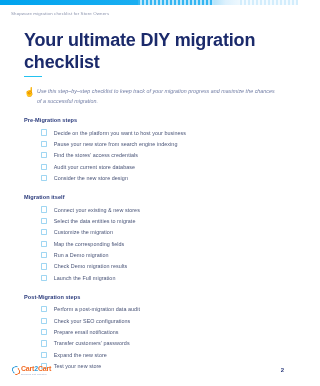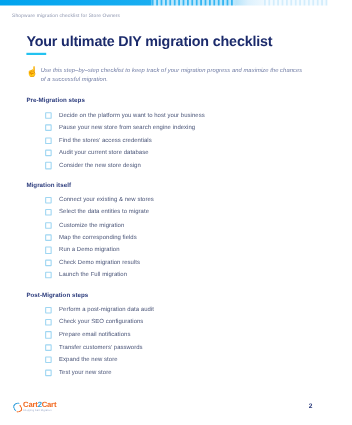--- a/index.html
+++ b/index.html
@@ -60,21 +60,21 @@
   }
 
   
   .content {
     position: absolute;
     top: 30px;
     left: 24px;
     right: 20px;
   }
   .title {
-    font-size: 13px;
+    font-size: 18px;
     font-weight: bold;
     color: #1b2a6b;
     letter-spacing: -0.15px;
     line-height: 1.2;
   }
   .title-underline {
     width: 18px;
     height: 1.6px;
     background: #23c2f0;
     margin-top: 2.5px;

